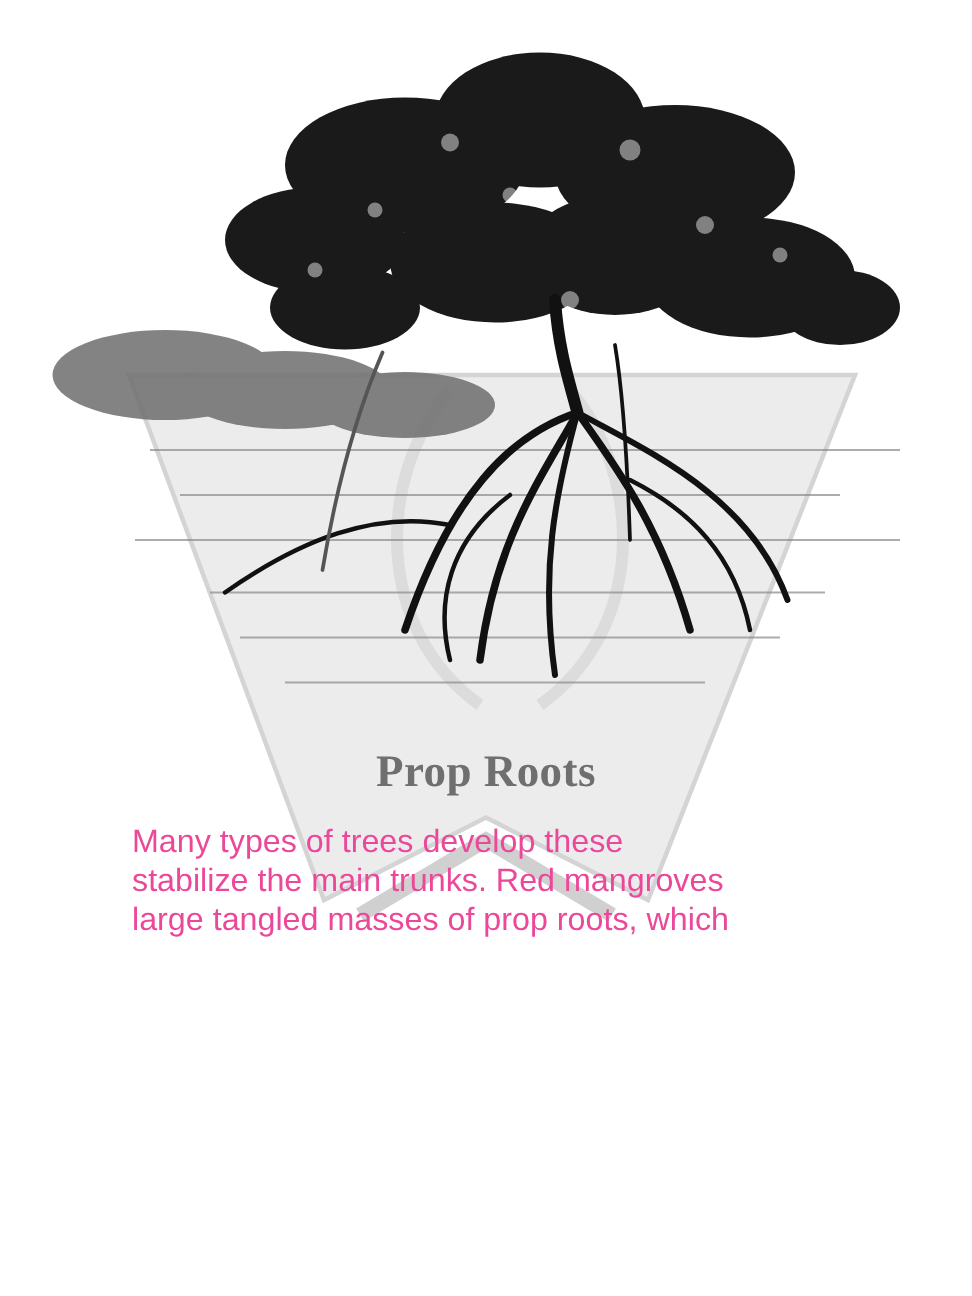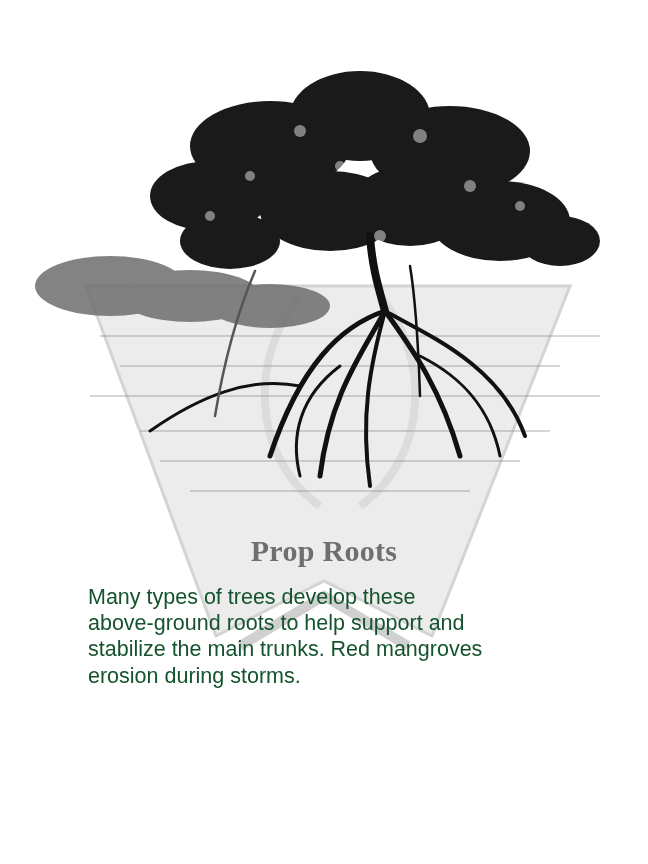--- a/index.html
+++ b/index.html
@@ -1,32 +1,32 @@
 <!DOCTYPE html>
 <html><head>
   <meta charset="utf-8">
   <style>
     html, body { margin: 0; padding: 0; }
     body {
       width: 648px; height: 864px; background: #ffffff;
       position: relative; overflow: hidden;
       font-family: "Liberation Sans", sans-serif;
     }
-    .page { position: absolute; inset: 0; margin-top: 36px; }
+    .page { position: absolute; inset: 0; }
     .watermark { position: absolute; left: 0; top: 0; width: 648px; height: 864px; }
     .illustration { position: absolute; left: 0; top: 0; width: 648px; height: 500px; }
     .title {
       position: absolute; left: 0; width: 648px; top: 498px;
       text-align: center; font-family: "Liberation Serif", "DejaVu Serif", serif;
       font-weight: bold; font-size: 30px; color: #6f6f6f; letter-spacing: 0.3px;
     }
     .body-text {
       position: absolute; left: 88px; top: 548px; width: 490px;
       font-family: "Liberation Sans", sans-serif;
-      font-size: 21.5px; line-height: 26.2px; color: #14532d;
+      font-size: 21.5px; line-height: 26.2px; color: #ec4899;
       margin: 0;
     }
     .body-text span { display: block; white-space: nowrap; }
   </style>
 </head>
 <body>
 
 <div class="page">
 
   <svg class="watermark" viewBox="0 0 648 864">
@@ -83,17 +83,16 @@
       <path d="M420 320 C460 340, 490 370, 500 420" stroke-width="3"></path>
       <path d="M255 235 C240 270, 225 320, 215 380" stroke-width="2.5" stroke="#555"></path>
       <path d="M410 230 C415 260, 418 300, 420 360" stroke-width="2.5"></path>
     </g>
   </svg>
 
   <div class="title">Prop Roots</div>
 
   <div class="body-text">
     <span>Many types of trees develop these</span>
-    <span>above-ground roots to help support and</span>
     <span>stabilize the main trunks. Red mangroves</span>
-    <span>erosion during storms.</span>
+    <span>large tangled masses of prop roots, which</span>
   </div>
 </div>
 
 </body></html>

